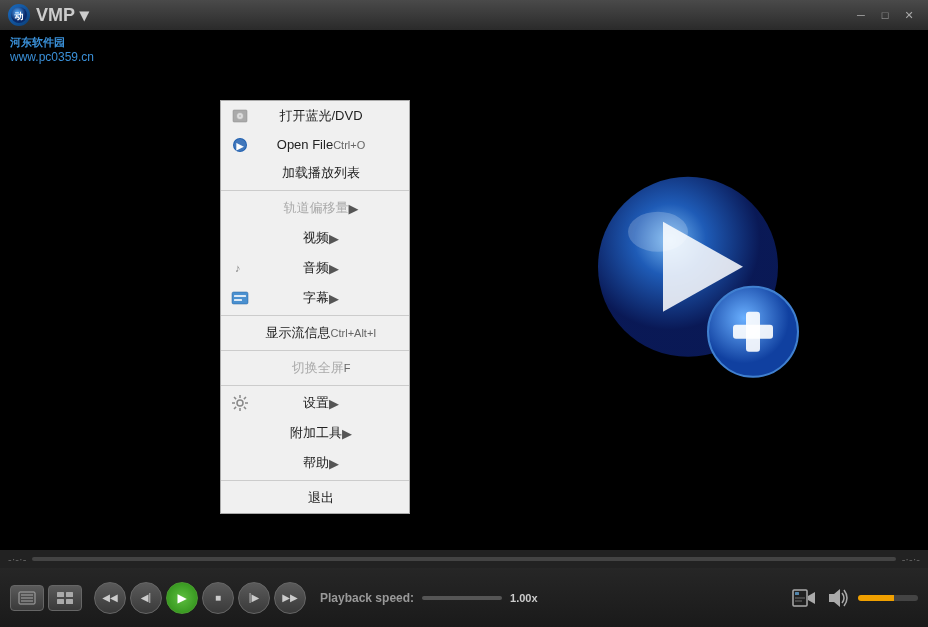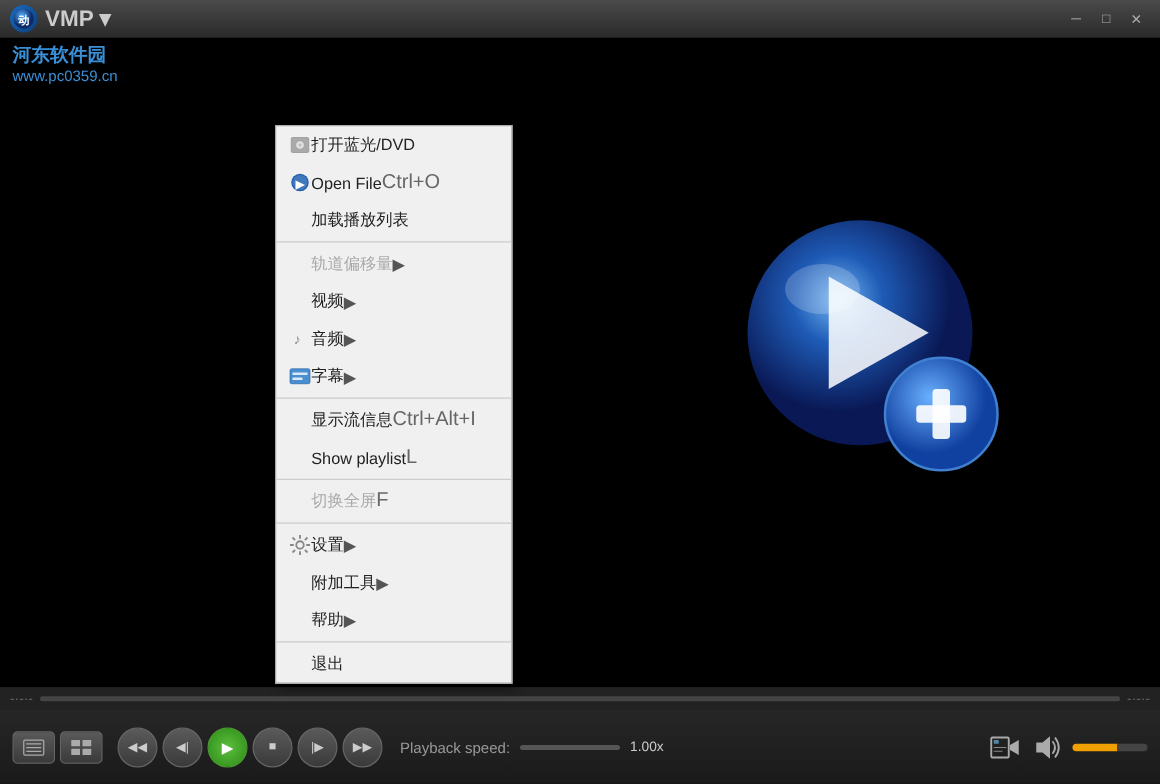--- a/index.html
+++ b/index.html
@@ -65,21 +65,21 @@
 
     
     .watermark {
       position: absolute;
       top: 35px;
       left: 10px;
       z-index: 5;
       pointer-events: none;
     }
     .watermark-text1 {
-      font-size: 15px;
+      font-size: 11px;
       font-weight: bold;
       color: #3a90d8;
     }
     .watermark-text2 {
       font-size: 12px;
       color: #3a90d8;
     }
 
     
     .video-area {
@@ -103,26 +103,26 @@
       box-shadow: 3px 3px 8px rgba(0,0,0,0.4);
       z-index: 100;
       font-size: 13px;
     }
     .menu-item {
       padding: 6px 16px 6px 28px;
       color: #222;
       cursor: pointer;
       display: flex;
       align-items: center;
-      justify-content: flex-start;
+      justify-content: center;
       position: relative;
       white-space: nowrap;
     }
     .menu-item.disabled { color: #aaa; cursor: default; }
-    .menu-item .shortcut { color: #666; font-size: 16px; }
+    .menu-item .shortcut { color: #666; font-size: 11px; }
     .menu-item .arrow { color: #555; }
     .menu-separator {
       height: 1px;
       background: #ccc;
       margin: 2px 0;
     }
     .menu-icon {
       position: absolute;
       left: 8px;
       top: 50%;
@@ -187,20 +187,21 @@
       color: white;
     }
 
     .playback-speed-area {
       display: flex;
       align-items: center;
       gap: 8px;
       margin: 0 10px;
       color: #999;
       font-size: 12px;
+      font-weight: bold;
     }
     .speed-slider {
       width: 80px;
       height: 4px;
       background: #555;
       border-radius: 2px;
       position: relative;
     }
     .speed-value {
       color: #ccc;
@@ -361,24 +362,20 @@
       <span class="arrow">▶</span>
     </div>
     <div class="menu-separator"></div>
 
 
     <div class="menu-item">
       <span>显示流信息</span>
       <span class="shortcut">Ctrl+Alt+I</span>
     </div>
 
-    <div class="menu-item">
-      <span>Show playlist</span>
-      <span class="shortcut">L</span>
-    </div>
     <div class="menu-separator"></div>
 
     <div class="menu-item disabled">
       <span>切换全屏</span>
       <span class="shortcut">F</span>
     </div>
     <div class="menu-separator"></div>
 
     <div class="menu-item">
       <div class="menu-icon">

